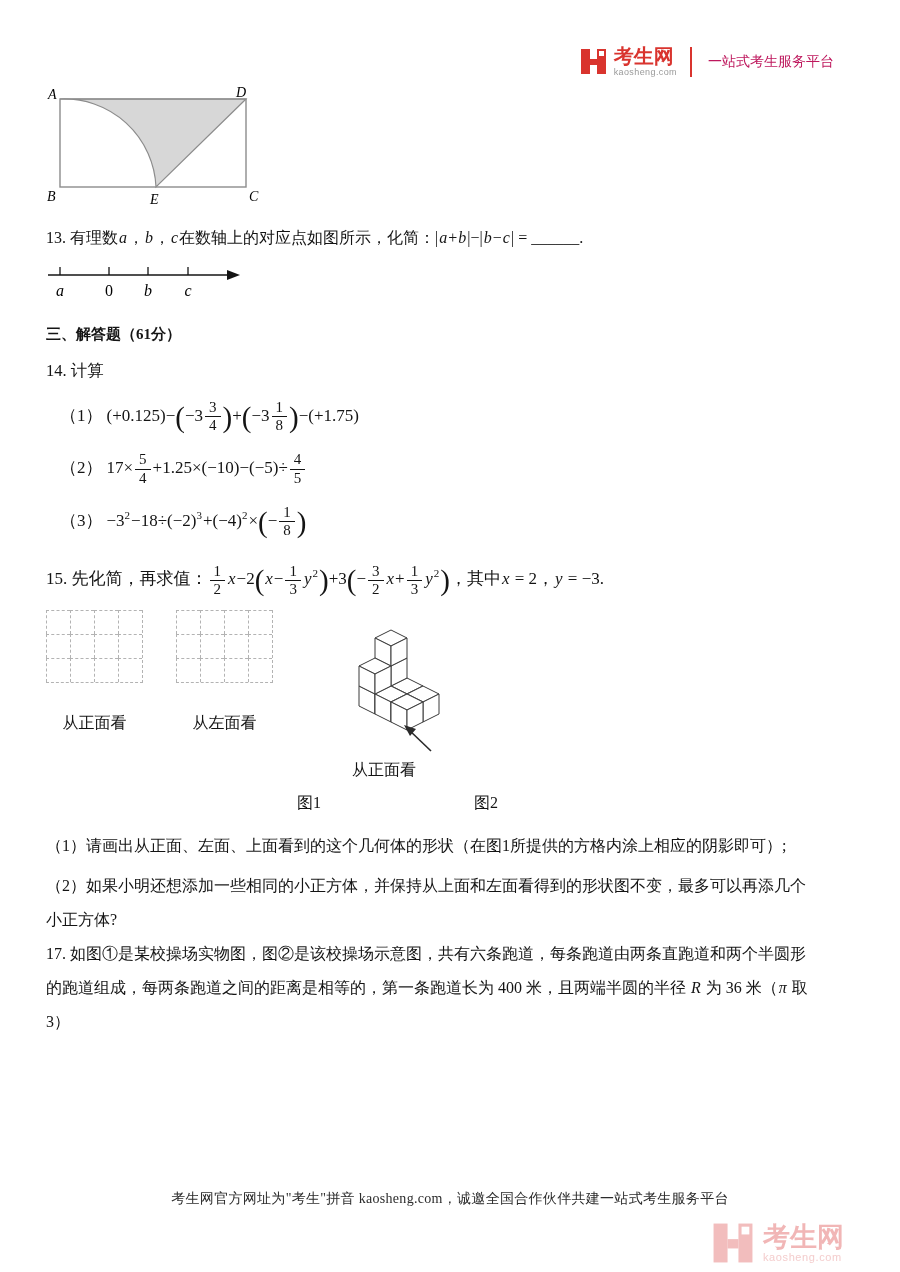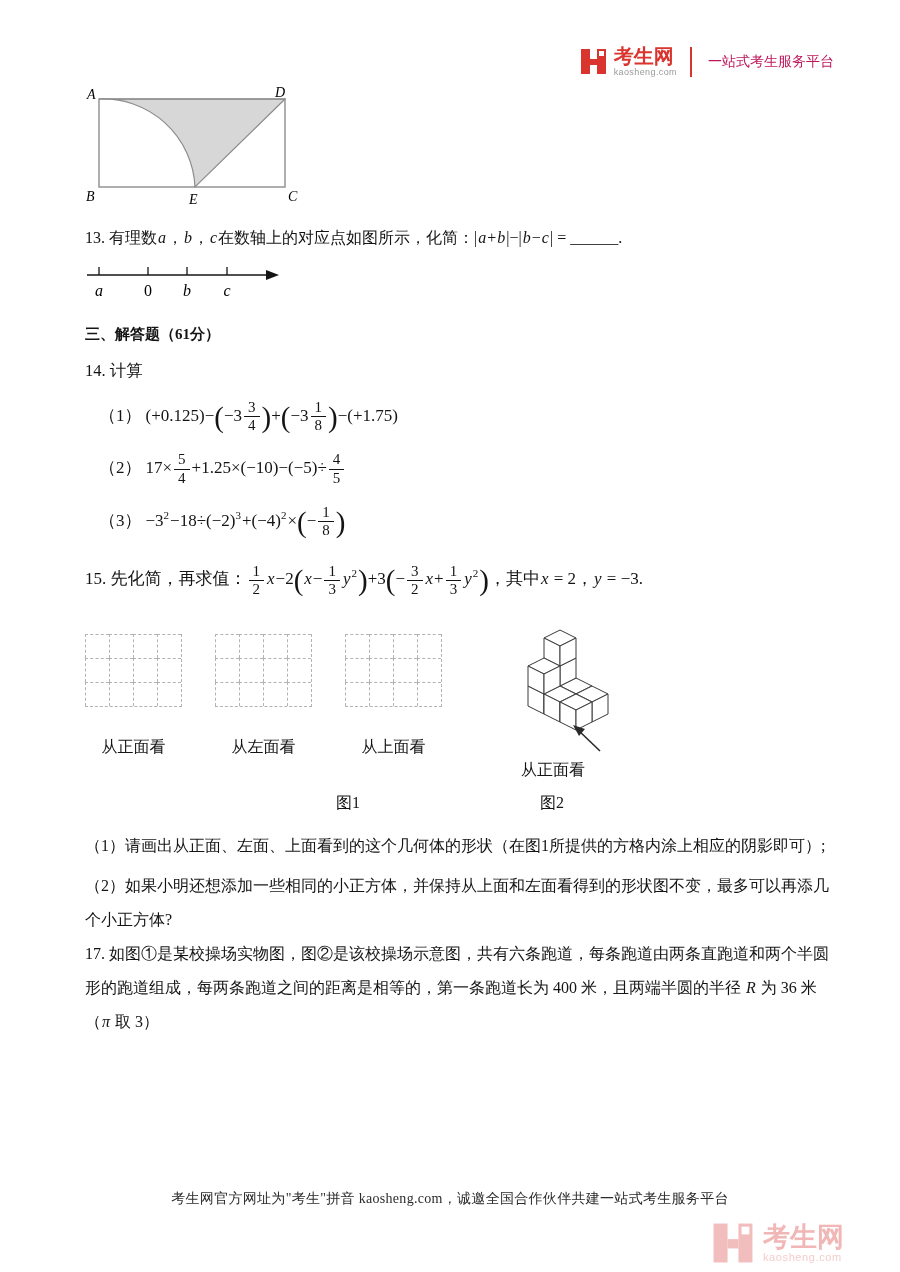--- a/index.html
+++ b/index.html
@@ -1,19 +1,19 @@
 <!DOCTYPE html>
 <html><head>
 <meta charset="utf-8">
 <style>
   *{margin:0;padding:0;box-sizing:border-box}
   html,body{background:#ffffff}
   body{width:900px;height:1272px;position:relative;overflow:hidden;
        font-family:"Liberation Serif","DejaVu Serif",serif;color:#141414}
-  .page{position:absolute;inset:0;padding:46px 60px 0 85px}
+  .page{position:absolute;inset:0;padding:46px 60px 0 46px}
 
   
   header{display:flex;justify-content:flex-end;margin-bottom:10px;padding-right:6px}
   .logo{display:flex;align-items:center;gap:7px}
   .logo-text{display:flex;flex-direction:column;align-items:flex-start}
   .brand{font-family:"Liberation Sans",sans-serif;font-weight:bold;font-size:20px;color:#d9342e;line-height:1.05}
   .domain{font-family:"Liberation Sans",sans-serif;font-size:9px;color:#9a9a9a;letter-spacing:.4px}
   .vdiv{width:2px;height:30px;background:#d9342e;margin:0 9px 0 6px}
   .tagline{font-family:"Liberation Sans",sans-serif;font-size:14px;color:#be185d;white-space:nowrap}
 
@@ -30,33 +30,33 @@
   .sec-title{font-size:15px;font-weight:bold;margin-top:18px}
   .q14-label{margin-top:16px;font-size:16.5px}
   .item{margin:17px 0 17px 14px}
   .item .no{margin-right:4px}
 
   
   .fig-rect{margin:10px 0 4px 0}
   .numline{margin:4px 0 0 0}
 
   .fig16{margin-top:12px;position:relative}
-  .fig16-row{display:flex;align-items:center}
+  .fig16-row{display:flex;align-items:flex-start}
   .fig16-col{display:flex;flex-direction:column;align-items:center}
   .grid{display:grid;grid-template-columns:repeat(4,24px);grid-template-rows:repeat(3,24px);
         border-right:1px dashed #b3b3b3;border-bottom:1px dashed #b3b3b3}
   .g-cell{border-left:1px dashed #b3b3b3;border-top:1px dashed #b3b3b3}
   .view-label{font-size:16px;margin-top:30px;white-space:nowrap}
   .cube-col .view-label{margin-top:0}
   .gcol2,.gcol3{margin-left:33px}
   .cube-col{margin-left:36px}
   .fig16-caps{position:relative;height:30px;margin-top:12px}
   .fig16-caps span{position:absolute;transform:translateX(-50%);font-size:16px}
   .cap1{left:263px}
-  .cap2{left:467px}
+  .cap2{left:440px}
 
   .q17{margin-top:0}
   .part{margin-top:6px}
 
   footer{position:absolute;left:0;right:0;bottom:64px;text-align:center;
          font-size:14px;color:#2b2b2b;letter-spacing:.3px}
 
   .watermark{position:absolute;right:56px;bottom:8px;display:flex;align-items:center;gap:9px;opacity:.85}
   .wm-brand{font-family:"Liberation Sans",sans-serif;font-weight:bold;font-size:27px;color:#efaaaa;line-height:1.05}
   .wm-domain{font-family:"Liberation Sans",sans-serif;font-size:11px;color:#f2c4c4;letter-spacing:.6px}
@@ -162,37 +162,20 @@
               <div class="g-cell"></div>
               <div class="g-cell"></div>
               <div class="g-cell"></div>
             <div class="g-cell"></div>
               <div class="g-cell"></div>
               <div class="g-cell"></div>
               <div class="g-cell"></div>
           </div>
           <div class="view-label">从左面看</div>
         </div>
-        <div class="fig16-col gcol3">
-          <div class="grid">
-            <div class="g-cell"></div>
-              <div class="g-cell"></div>
-              <div class="g-cell"></div>
-              <div class="g-cell"></div>
-            <div class="g-cell"></div>
-              <div class="g-cell"></div>
-              <div class="g-cell"></div>
-              <div class="g-cell"></div>
-            <div class="g-cell"></div>
-              <div class="g-cell"></div>
-              <div class="g-cell"></div>
-              <div class="g-cell"></div>
-          </div>
-          <div class="view-label">从上面看</div>
-        </div>
         <div class="fig16-col cube-col">
           <svg width="150" height="150" viewBox="0 0 150 150" fill="#ffffff" stroke="#3a3a3a" stroke-width="1" stroke-linejoin="round">
 
             <polygon points="66,68 82,60 98,68 82,76"></polygon>
               <polygon points="66,68 82,76 82,96 66,88"></polygon>
               <polygon points="82,76 98,68 98,88 82,96"></polygon>
             <polygon points="82,76 98,68 114,76 98,84"></polygon>
               <polygon points="82,76 98,84 98,104 82,96"></polygon>
               <polygon points="98,84 114,76 114,96 98,104"></polygon>
             <polygon points="98,84 114,76 130,84 114,92"></polygon>

